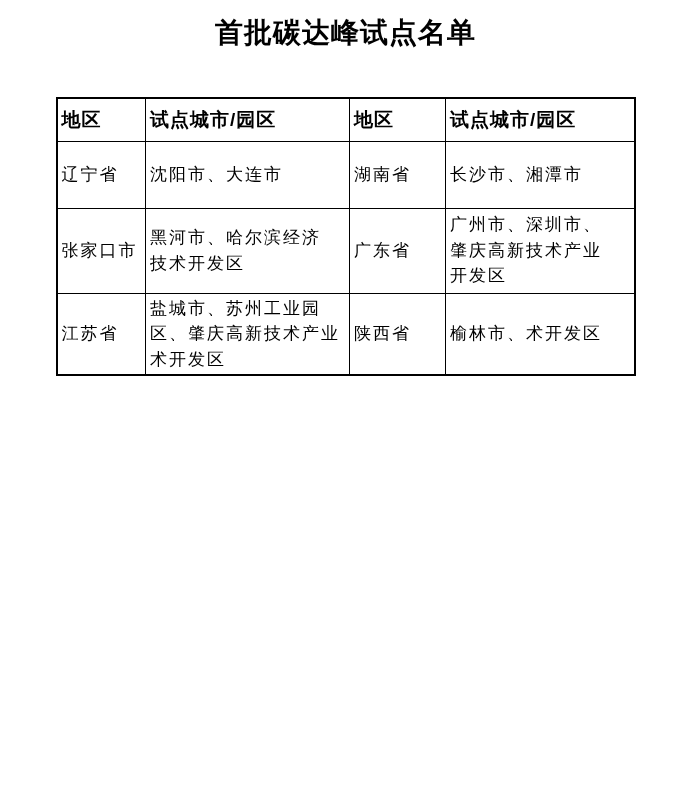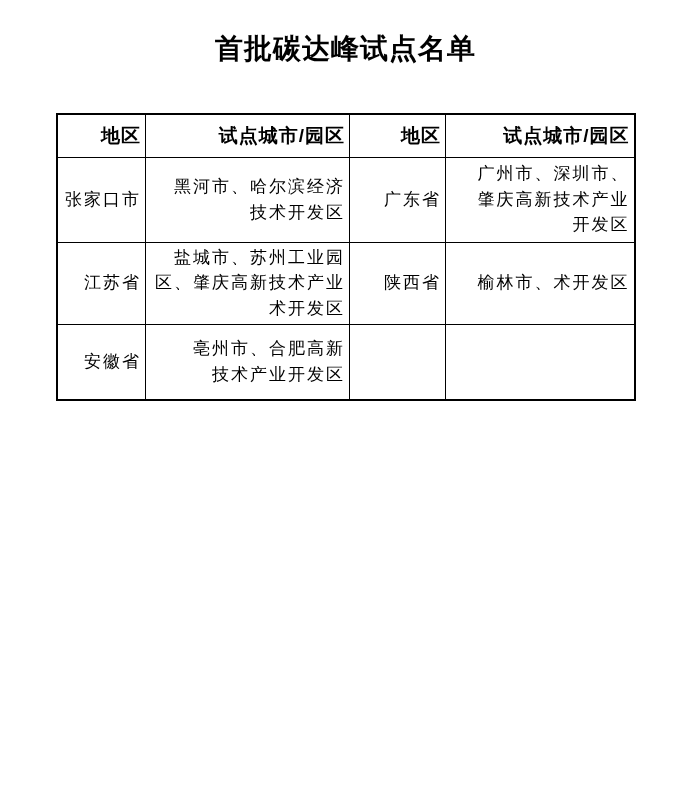--- a/index.html
+++ b/index.html
@@ -11,21 +11,21 @@
     height: 790px;
     background: #ffffff;
     overflow: hidden;
     font-family: "Liberation Serif", "DejaVu Serif", serif;
     color: #000000;
   }
   .page {
     width: 691px;
     height: 628px;
     box-sizing: border-box;
-    padding-top: 30px;
+    padding-top: 14px;
   }
   .title {
     margin: 0 0 45px 0;
     text-align: center;
     font-family: "Liberation Serif", "DejaVu Serif", serif;
     font-size: 28px;
     font-weight: bold;
     letter-spacing: 1px;
     color: #000000;
   }
@@ -33,21 +33,21 @@
     border-collapse: collapse;
     table-layout: fixed;
     width: 578px;
     margin: 0 auto;
     border: 2px solid #000000;
     background: #ffffff;
   }
   table.pilot-table th,
   table.pilot-table td {
     border: 1px solid #000000;
-    text-align: right;
+    text-align: left;
     vertical-align: middle;
     padding: 2px 4px;
     box-sizing: border-box;
     overflow: hidden;
   }
   table.pilot-table th {
     font-family: "Liberation Sans", "DejaVu Sans", sans-serif;
     font-weight: bold;
     font-size: 19px;
     letter-spacing: 1px;
@@ -89,40 +89,39 @@
     </colgroup>
     <thead>
       <tr class="hrow">
         <th>地区</th>
         <th>试点城市/园区</th>
         <th>地区</th>
         <th>试点城市/园区</th>
       </tr>
     </thead>
     <tbody>
+      <tr class="r4">
+        <td>辽宁省</td>
+        <td>沈阳市、大连市</td>
+        <td>湖南省</td>
+        <td>长沙市、湘潭市</td>
+      </tr>
       <tr class="r5">
         <td>张家口市</td>
         <td>黑河市、哈尔滨经济
 技术开发区</td>
         <td>广东省</td>
         <td>广州市、深圳市、
 肇庆高新技术产业
 开发区</td>
       </tr>
       <tr class="r6">
         <td>江苏省</td>
         <td>盐城市、苏州工业园
 区、肇庆高新技术产业
 术开发区</td>
         <td>陕西省</td>
         <td>榆林市、术开发区</td>
       </tr>
-      <tr class="r8">
-        <td>安徽省</td>
-        <td>亳州市、合肥高新
-技术产业开发区</td>
-        <td></td>
-        <td></td>
-      </tr>
     </tbody>
   </table>
 
 </div>
 
 </body></html>

